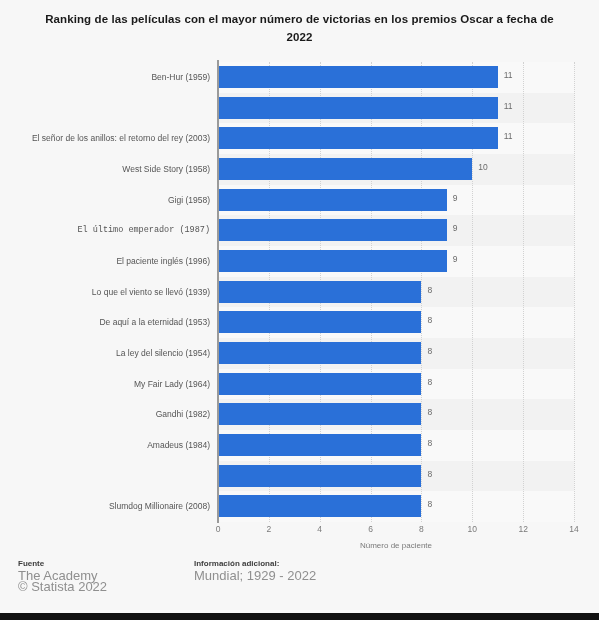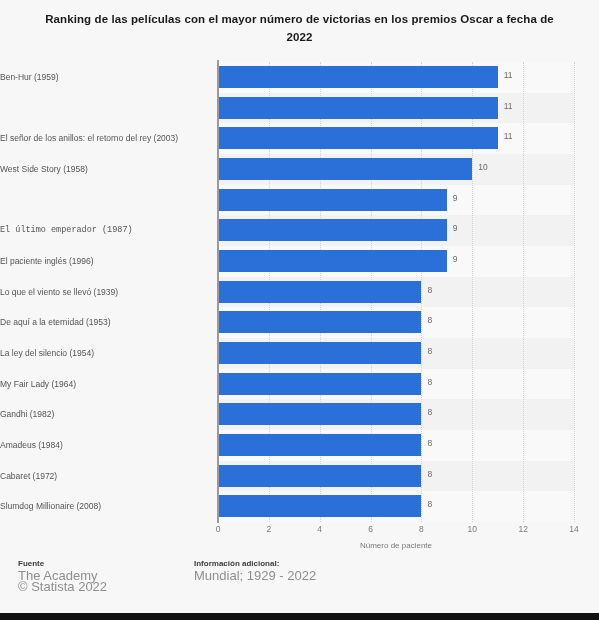--- a/index.html
+++ b/index.html
@@ -108,20 +108,21 @@
     top: 62px;
     width: 210px;
     height: 460px;
   }
   .cat-label {
     position: absolute;
     right: 0;
     width: 210px;
     height: 30.67px;
     line-height: 30.67px;
+    text-align: right;
     font-size: 8.5px;
     color: #555555;
     white-space: nowrap;
     overflow: hidden;
   }
 
   
   .x-ticks {
     position: absolute;
     left: 218px;
@@ -188,29 +189,29 @@
 <div id="chart-page">
 
   <div class="title-block">
     <div class="chart-title">Ranking de las películas con el mayor número de victorias en los premios Oscar a fecha de 2022</div>
   </div>
 
   <div class="cat-labels">
       <div class="cat-label" style="top: 0px; height: 30.6667px; line-height: 30.6667px;">Ben-Hur (1959)</div>
       <div class="cat-label" style="top: 61.3333px; height: 30.6667px; line-height: 30.6667px;">El señor de los anillos: el retorno del rey (2003)</div>
       <div class="cat-label" style="top: 92px; height: 30.6667px; line-height: 30.6667px;">West Side Story (1958)</div>
+      <div class="cat-label" style="top: 122.667px; height: 30.6667px; line-height: 30.6667px;">Gigi (1958)</div>
       <div class="cat-label" style="top: 153.333px; height: 30.6667px; line-height: 30.6667px; font-family: Liberation Mono, monospace;">El último emperador (1987)</div>
       <div class="cat-label" style="top: 184px; height: 30.6667px; line-height: 30.6667px;">El paciente inglés (1996)</div>
       <div class="cat-label" style="top: 214.667px; height: 30.6667px; line-height: 30.6667px;">Lo que el viento se llevó (1939)</div>
       <div class="cat-label" style="top: 245.333px; height: 30.6667px; line-height: 30.6667px;">De aquí a la eternidad (1953)</div>
       <div class="cat-label" style="top: 276px; height: 30.6667px; line-height: 30.6667px;">La ley del silencio (1954)</div>
       <div class="cat-label" style="top: 306.667px; height: 30.6667px; line-height: 30.6667px;">My Fair Lady (1964)</div>
       <div class="cat-label" style="top: 337.333px; height: 30.6667px; line-height: 30.6667px;">Gandhi (1982)</div>
       <div class="cat-label" style="top: 368px; height: 30.6667px; line-height: 30.6667px;">Amadeus (1984)</div>
-      <div class="cat-label" style="top: 398.667px; height: 30.6667px; line-height: 30.6667px;">Cabaret (1972)</div>
       <div class="cat-label" style="top: 429.333px; height: 30.6667px; line-height: 30.6667px;">Slumdog Millionaire (2008)</div>
     </div>
 
   <div class="plot-area">
     <div class="plot-bg-rows">
         <div class="row-band odd" style="top: 0px; height: 30.6667px;"></div>
         <div class="row-band even" style="top: 30.6667px; height: 30.6667px;"></div>
         <div class="row-band odd" style="top: 61.3333px; height: 30.6667px;"></div>
         <div class="row-band even" style="top: 92px; height: 30.6667px;"></div>
         <div class="row-band odd" style="top: 122.667px; height: 30.6667px;"></div>

